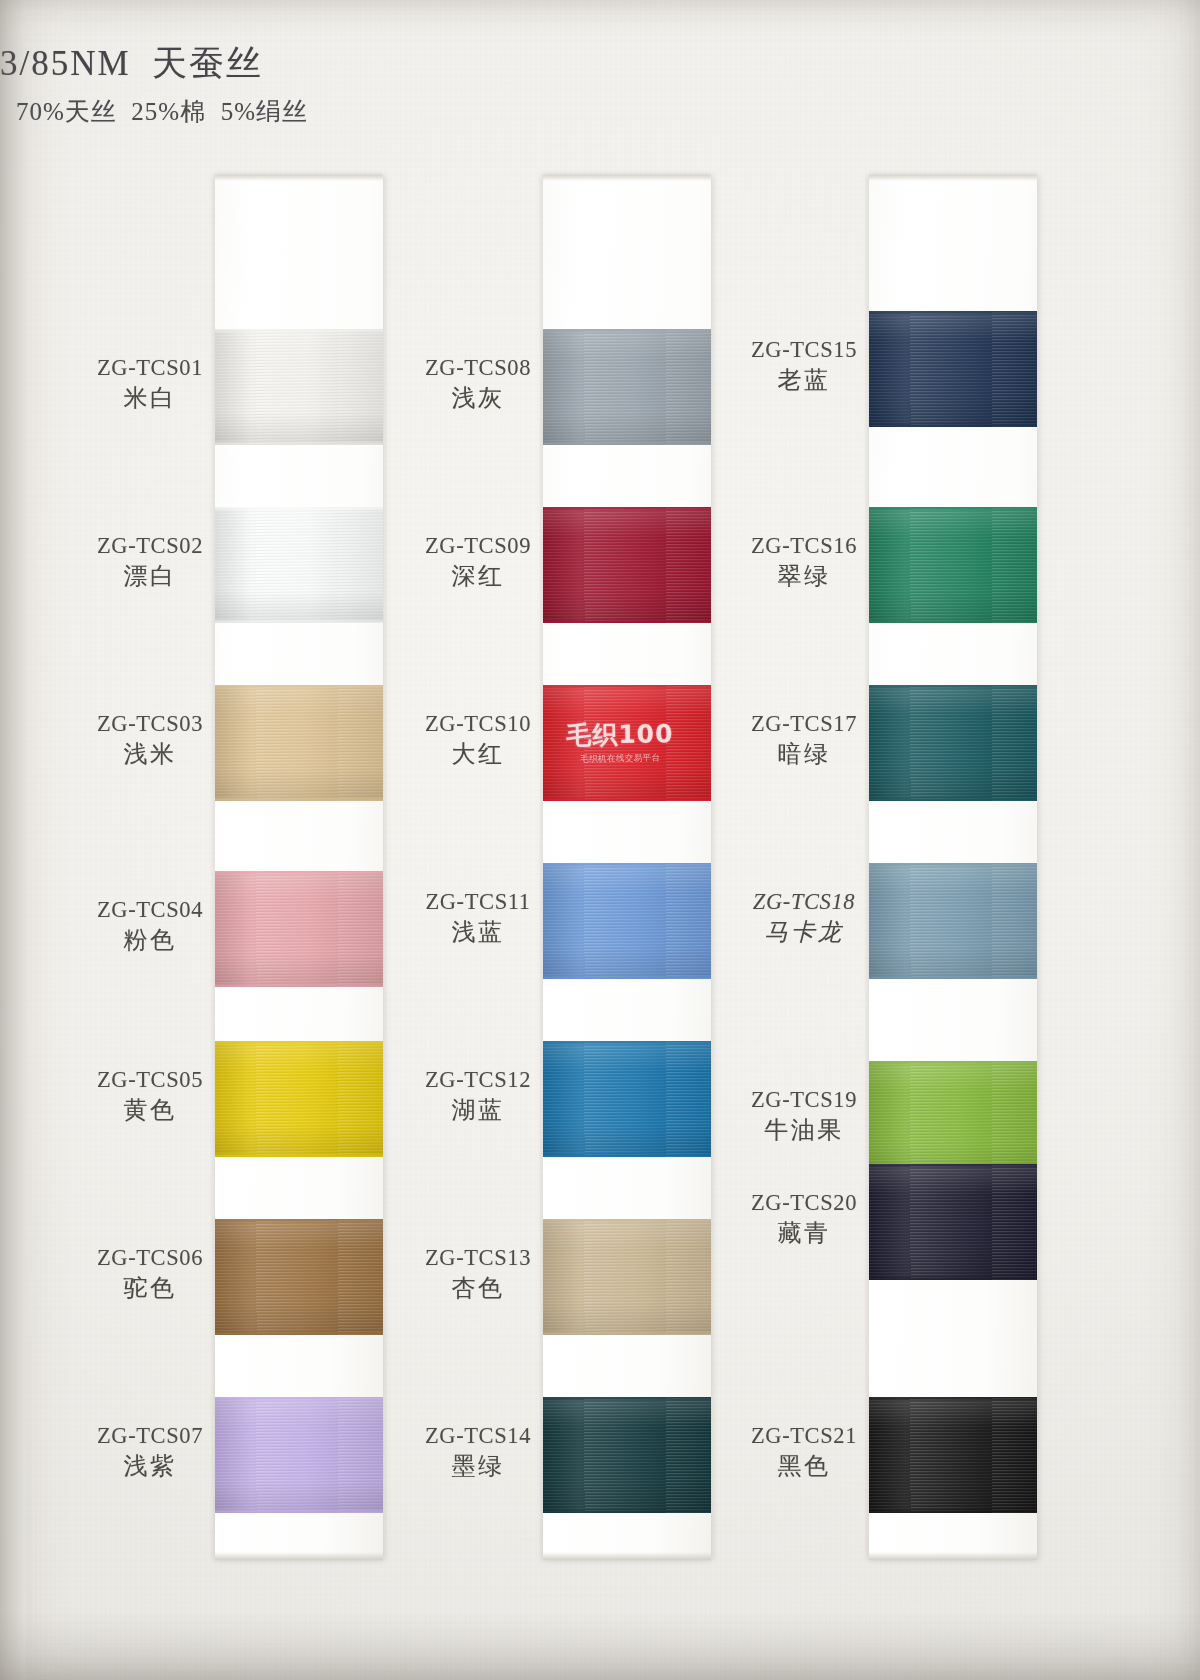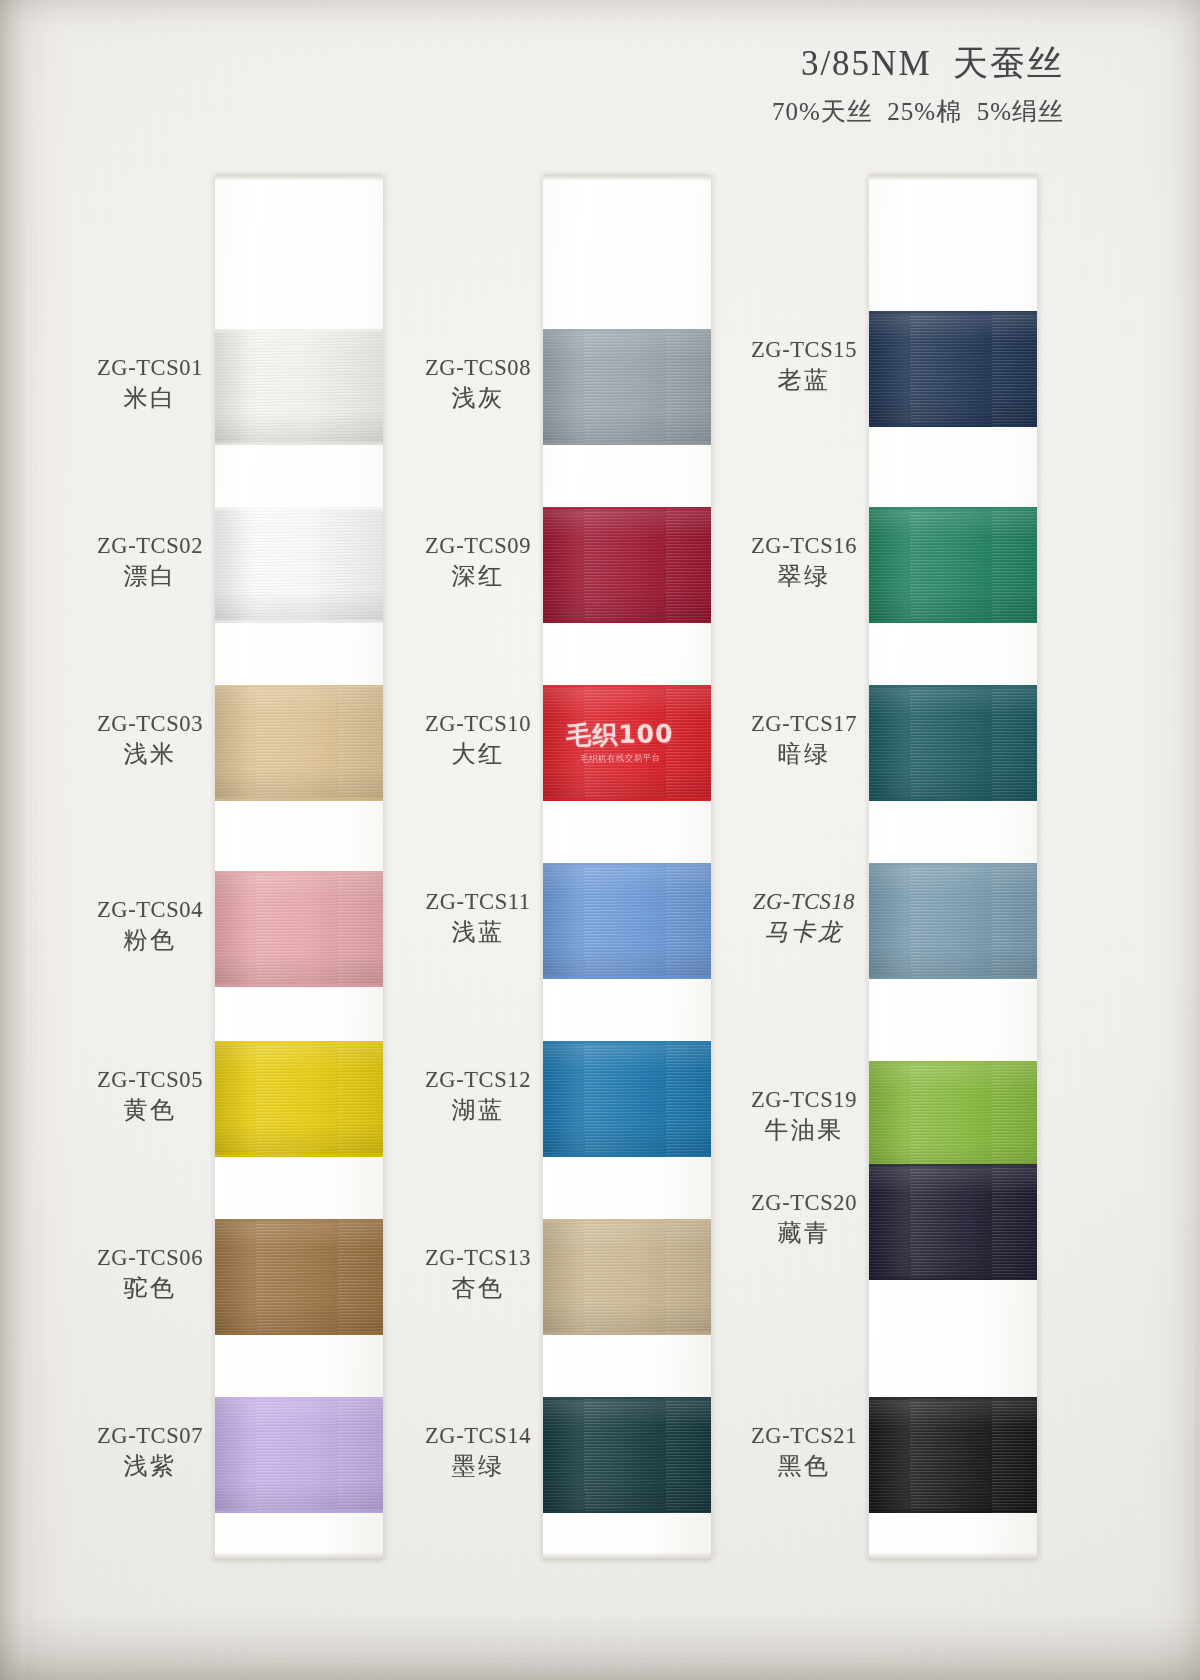--- a/index.html
+++ b/index.html
@@ -47,38 +47,39 @@
     background: linear-gradient(90deg, #dedcd5 0%, #e8e6e0 40%, #efedea 100%);
     opacity: .85;
   }
 
   
   #header {
     position: absolute;
     top: 44px;
     left: 0;
     width: 1064px;
-    text-align: right;
+    text-align: left;
     color: #4a4a48;
   }
   #title {
     font-size: 35px;
     letter-spacing: 2px;
     color: #46464a;
     line-height: 1.15;
     text-shadow: 0 0 1px rgba(90,90,95,0.35);
     white-space: pre;
   }
   #subtitle {
     margin-top: 11px;
     font-size: 25px;
     letter-spacing: 1px;
     color: #4d4d50;
     text-shadow: 0 0 1px rgba(90,90,95,0.25);
     white-space: pre;
+    padding-left: 16px;
   }
 
   
   #columns {
     position: absolute;
     top: 0; left: 0;
     width: 1200px; height: 1360px;
   }
   .column {
     position: absolute;

